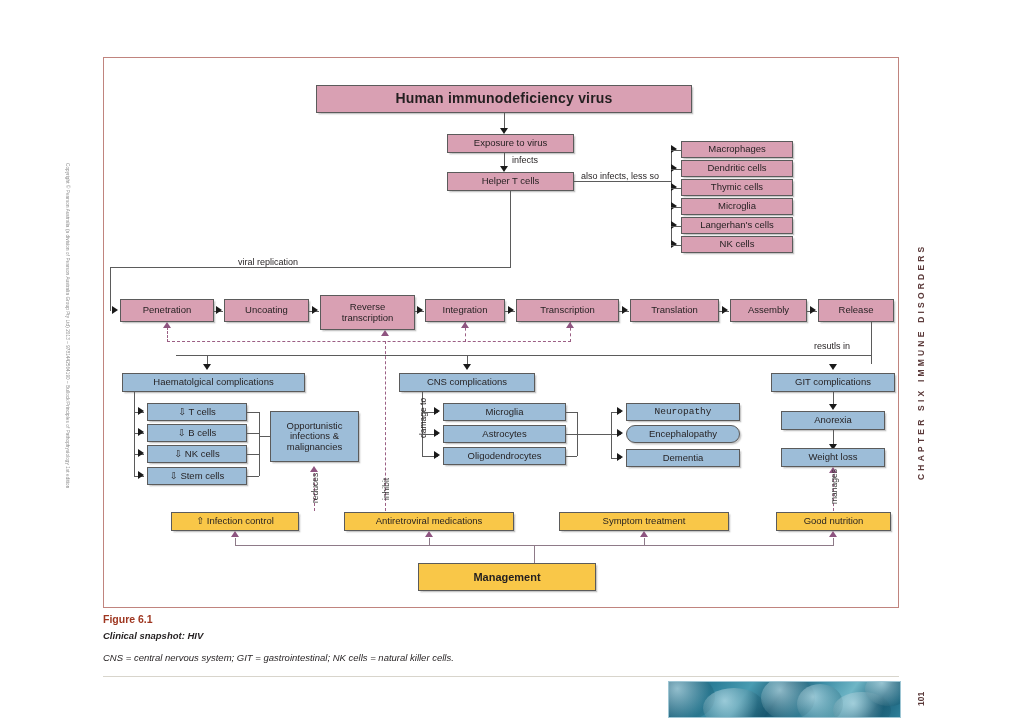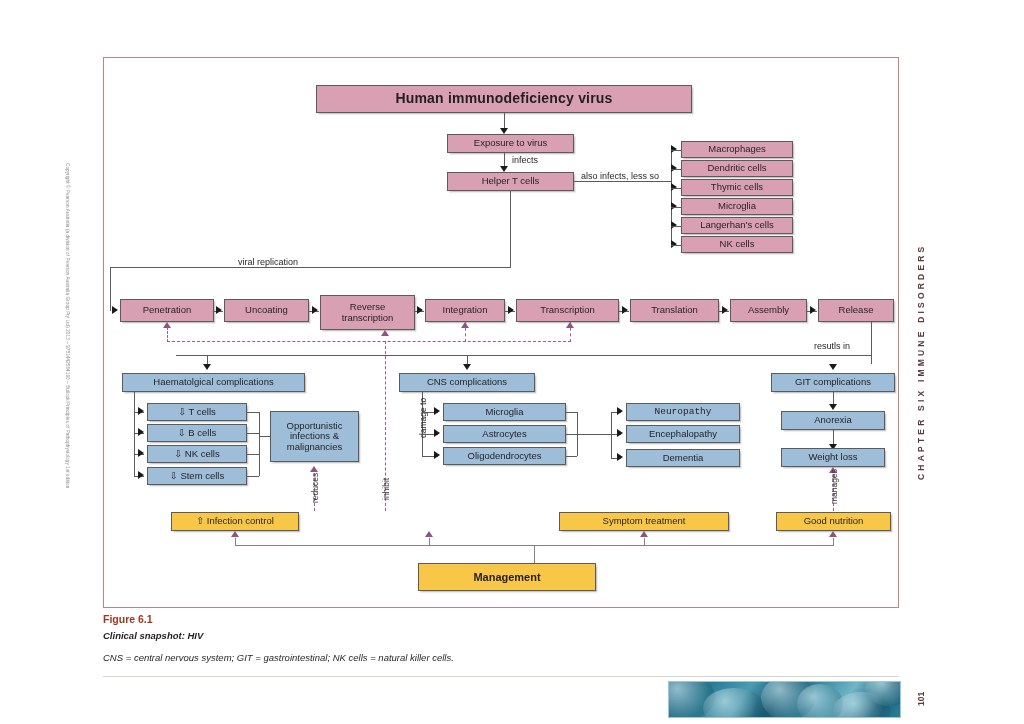--- a/index.html
+++ b/index.html
@@ -215,21 +215,21 @@
   <div class="ln lnv" style="left:577px;top:412px;height:44px;"></div>
   <div class="ln lnh" style="left:566px;top:434px;width:45px;"></div>
   <div class="ln lnv" style="left:611px;top:412px;height:46px;"></div>
 
   <div class="ln lnh" style="left:611px;top:412px;width:10px;"></div>
   <div class="ar ar-r" style="left:617px;top:407px;"></div>
   <div class="node blue" style="left:626px;top:403px;width:114px;height:18px;font-family:Liberation Mono, monospace;">Neuropathy</div>
 
   <div class="ln lnh" style="left:611px;top:434px;width:10px;"></div>
   <div class="ar ar-r" style="left:617px;top:429px;"></div>
-  <div class="node blue" style="left:626px;top:425px;width:114px;height:18px;">Encephalopathy</div>
+  <div class="node blue" style="left:626px;top:425px;width:114px;height:18px;border-radius:9px;">Encephalopathy</div>
 
   <div class="ln lnh" style="left:611px;top:458px;width:10px;"></div>
   <div class="ar ar-r" style="left:617px;top:453px;"></div>
   <div class="node blue" style="left:626px;top:449px;width:114px;height:18px;">Dementia</div>
 
   <div class="node blue" style="left:771px;top:373px;width:124px;height:19px;">GIT complications</div>
   <div class="ln lnv" style="left:833px;top:392px;height:14px;"></div>
   <div class="ar ar-d" style="left:829px;top:404px;"></div>
 
   <div class="node blue" style="left:781px;top:411px;width:104px;height:19px;">Anorexia</div>
@@ -251,20 +251,21 @@
   <div class="dash-v" style="left:465px;top:322px;height:20px;"></div>
   <div class="ar ar-up-purple" style="left:461px;top:322px;"></div>
   <div class="dash-v" style="left:570px;top:322px;height:20px;"></div>
   <div class="ar ar-up-purple" style="left:566px;top:322px;"></div>
 
   <div class="dash-v" style="left:833px;top:474px;height:37px;"></div>
   <div class="ar ar-up-purple" style="left:829px;top:467px;"></div>
   <div class="elabel-v" style="left:829px;top:504px;color:#3a3a3a;">manages</div>
 
   <div class="node gold" style="left:171px;top:512px;width:128px;height:19px;">⇧ Infection control</div>
+  <div class="node gold" style="left:344px;top:512px;width:170px;height:19px;">Antiretroviral medications</div>
   <div class="node gold" style="left:559px;top:512px;width:170px;height:19px;">Symptom treatment</div>
   <div class="node gold" style="left:776px;top:512px;width:115px;height:19px;">Good nutrition</div>
 
   <div class="ln lnh" style="left:235px;top:545px;width:599px;background:#8e7a88;"></div>
   <div class="ln lnv" style="left:235px;top:538px;height:8px;background:#8e7a88;"></div>
   <div class="ar ar-up-purple" style="left:231px;top:531px;"></div>
   <div class="ln lnv" style="left:429px;top:538px;height:8px;background:#8e7a88;"></div>
   <div class="ar ar-up-purple" style="left:425px;top:531px;"></div>
   <div class="ln lnv" style="left:644px;top:538px;height:8px;background:#8e7a88;"></div>
   <div class="ar ar-up-purple" style="left:640px;top:531px;"></div>

